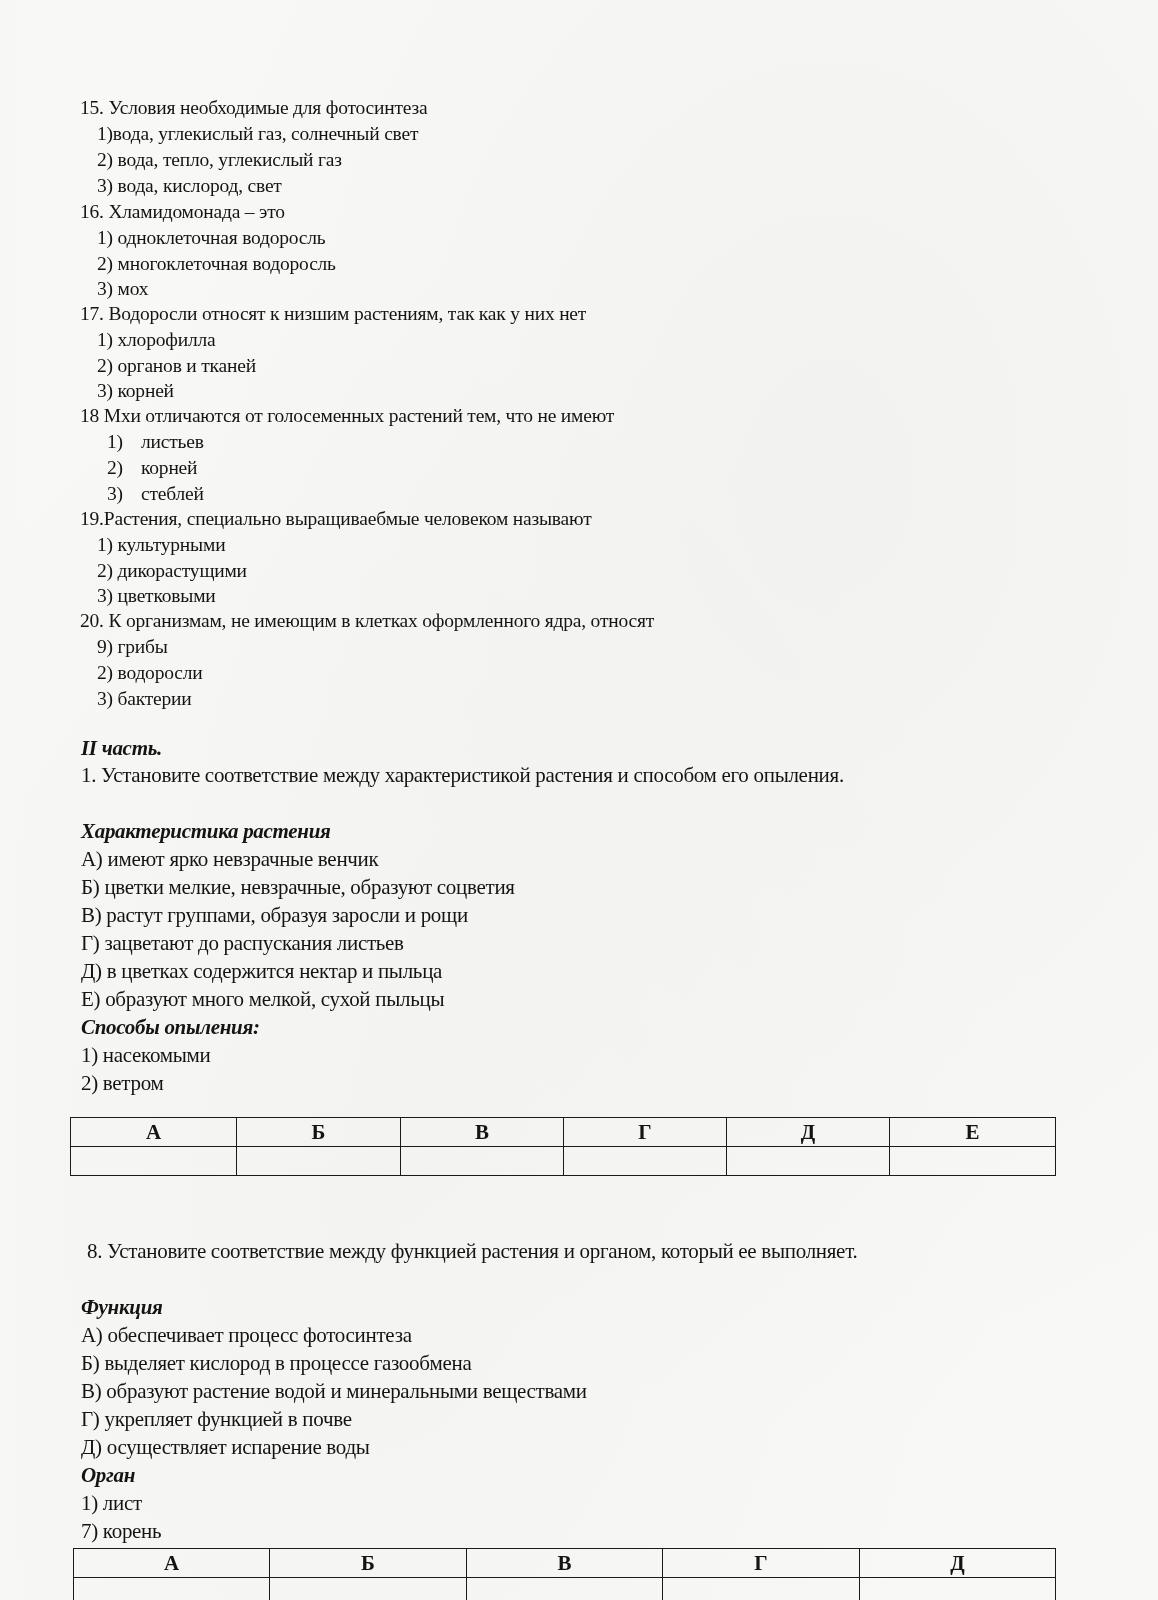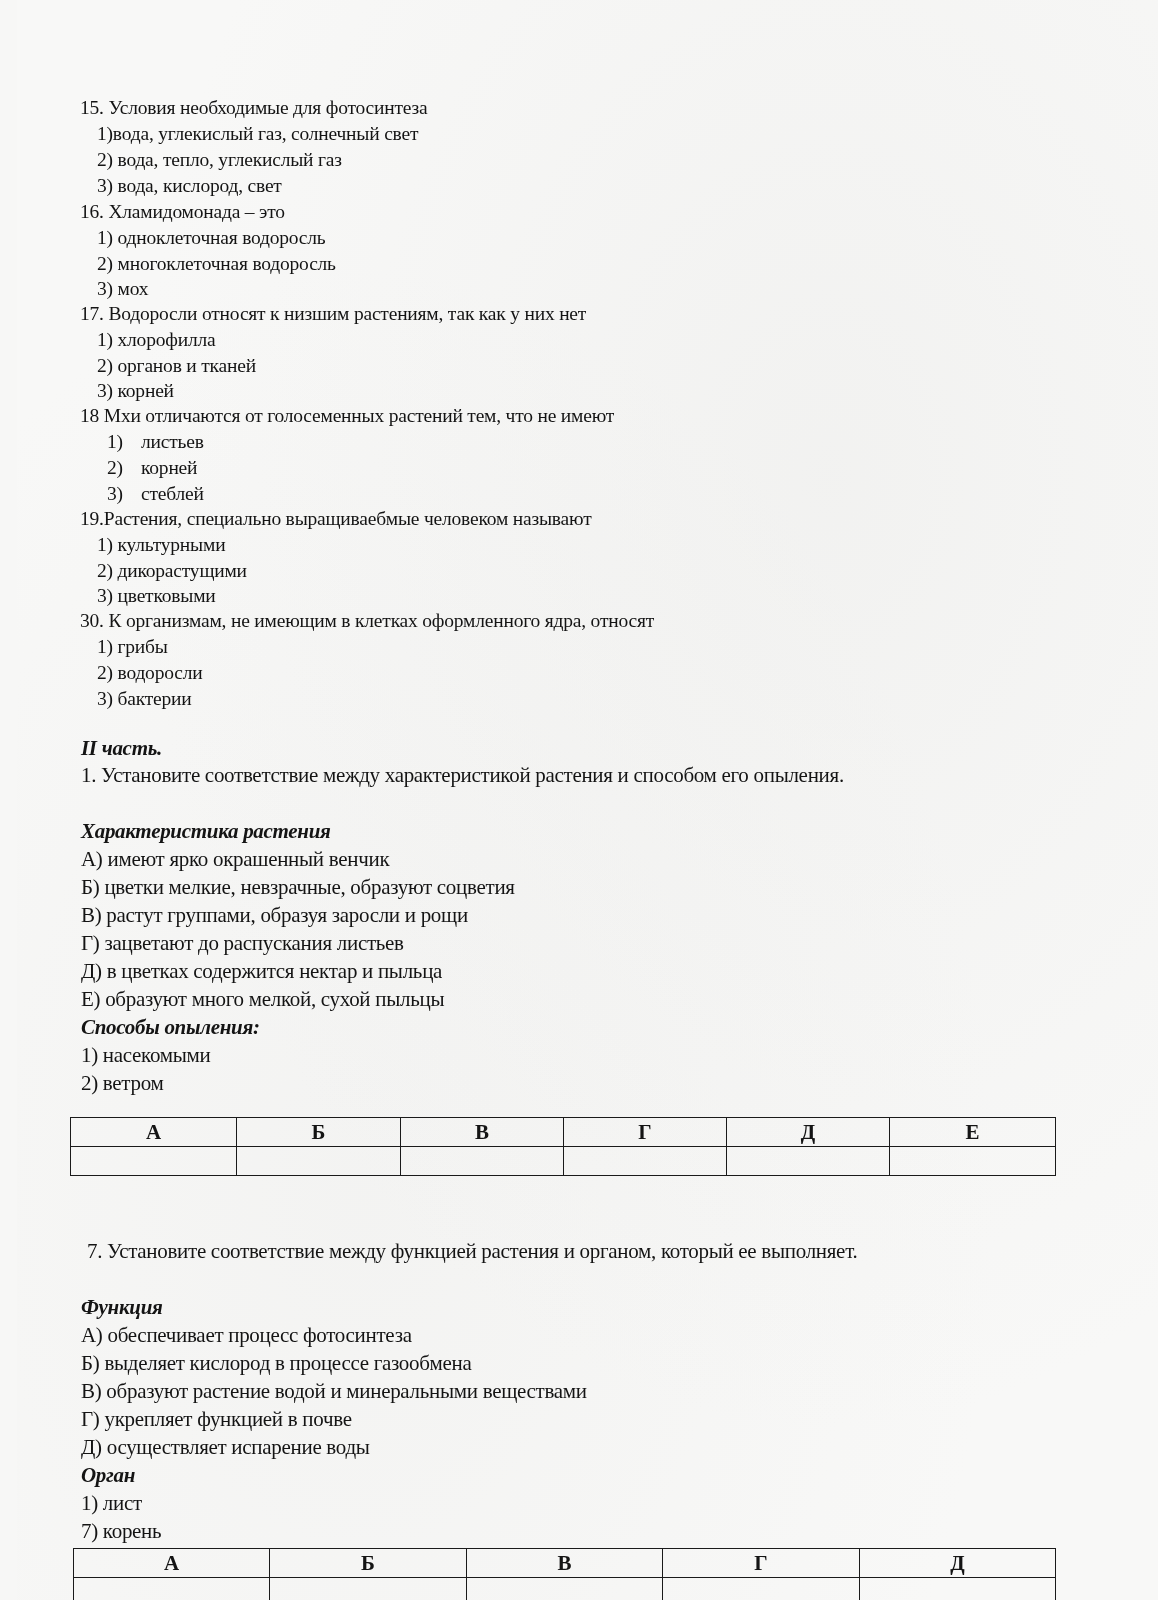--- a/index.html
+++ b/index.html
@@ -92,32 +92,32 @@
     </div>
     <div class="line opt-wide" style="top:483px">
       <span class="num">3)</span><span>стеблей</span>
     </div>
 
     <div class="line q-title" style="top:508px">19.Растения, специально выращиваебмые человеком называют</div>
     <div class="line opt" style="top:534px">1) культурными</div>
     <div class="line opt" style="top:560px">2) дикорастущими</div>
     <div class="line opt" style="top:585px">3) цветковыми</div>
 
-    <div class="line q-title" style="top:610px">30. К организмам, не имеющим в клетках оформленного ядра, относят</div>
-    <div class="line opt" style="top:636px">1) грибы</div>
+    <div class="line q-title" style="top:610px">20. К организмам, не имеющим в клетках оформленного ядра, относят</div>
+    <div class="line opt" style="top:636px">9) грибы</div>
     <div class="line opt" style="top:662px">2) водоросли</div>
     <div class="line opt" style="top:688px">3) бактерии</div>
   </div>
 
   <div class="p2">
     <div class="line p2-left bold-italic" style="top:737px">II часть.</div>
     <div class="line p2-left" style="top:764px">1. Установите соответствие между характеристикой растения и способом его опыления.</div>
 
     <div class="line p2-left bold-italic" style="top:820px">Характеристика растения</div>
-    <div class="line p2-left" style="top:848px">А) имеют ярко окрашенный венчик</div>
+    <div class="line p2-left" style="top:848px">А) имеют ярко невзрачные венчик</div>
     <div class="line p2-left" style="top:876px">Б) цветки мелкие, невзрачные, образуют соцветия</div>
     <div class="line p2-left" style="top:904px">В) растут группами, образуя заросли и рощи</div>
     <div class="line p2-left" style="top:932px">Г) зацветают до распускания листьев</div>
     <div class="line p2-left" style="top:960px">Д) в цветках содержится нектар и пыльца</div>
     <div class="line p2-left" style="top:988px">Е) образуют много мелкой, сухой пыльцы</div>
     <div class="line p2-left bold-italic" style="top:1016px">Способы опыления:</div>
     <div class="line p2-left" style="top:1044px">1) насекомыми</div>
     <div class="line p2-left" style="top:1072px">2) ветром</div>
 
     <table class="answer" id="table1">
@@ -142,21 +142,21 @@
         <td></td>
         <td></td>
         <td></td>
         <td></td>
         <td></td>
         <td></td>
       </tr>
     </tbody>
       </table>
 
-    <div class="line p2-q2" style="top:1240px">7. Установите соответствие между функцией растения и органом, который ее выполняет.</div>
+    <div class="line p2-q2" style="top:1240px">8. Установите соответствие между функцией растения и органом, который ее выполняет.</div>
 
     <div class="line p2-left bold-italic" style="top:1296px">Функция</div>
     <div class="line p2-left" style="top:1324px">А) обеспечивает процесс фотосинтеза</div>
     <div class="line p2-left" style="top:1352px">Б) выделяет кислород в процессе газообмена</div>
     <div class="line p2-left" style="top:1380px">В) образуют растение водой и минеральными веществами</div>
     <div class="line p2-left" style="top:1408px">Г) укрепляет функцией в почве</div>
     <div class="line p2-left" style="top:1436px">Д) осуществляет испарение воды</div>
     <div class="line p2-left bold-italic" style="top:1464px">Орган</div>
     <div class="line p2-left" style="top:1492px">1) лист</div>
     <div class="line p2-left" style="top:1520px">7) корень</div>

